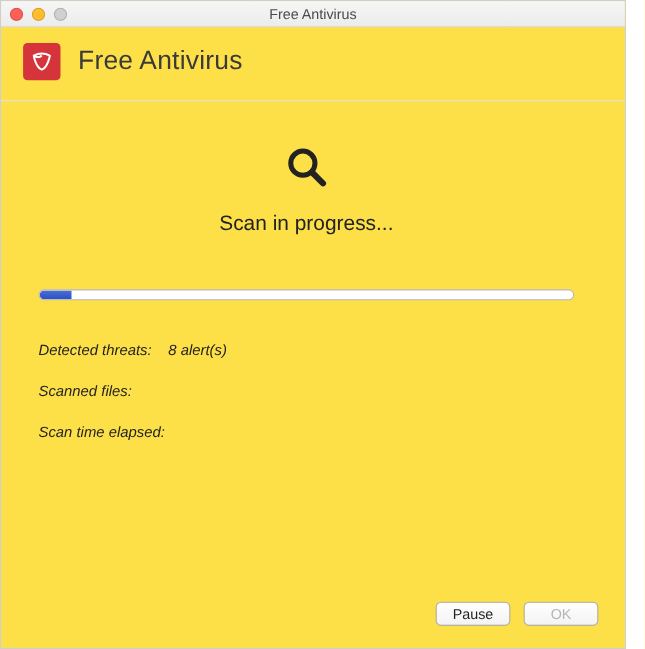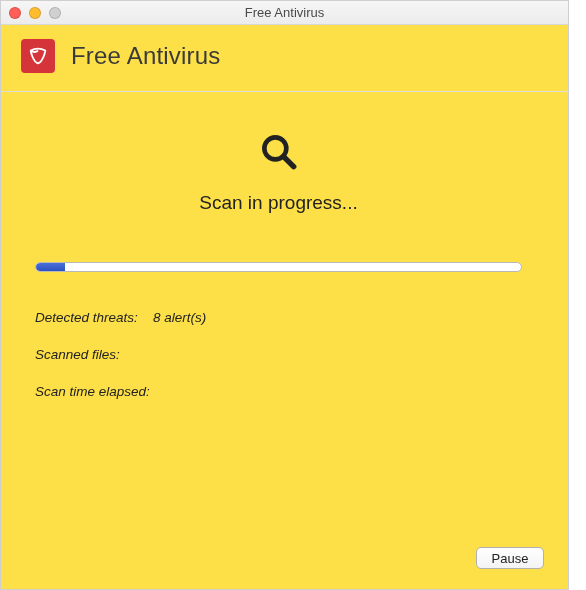--- a/index.html
+++ b/index.html
@@ -176,15 +176,16 @@
       </div>
       <div class="stat-row">
         <div class="stat-label">Scan time elapsed:</div>
       </div>
     </div>
 
   </div>
 
   <div class="footer">
     <div class="btn">Pause</div>
+    <div class="btn disabled">OK</div>
   </div>
 
 </div>
 
 </body></html>

